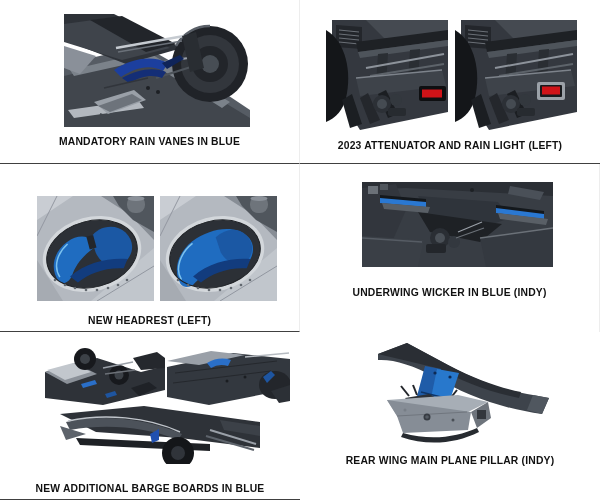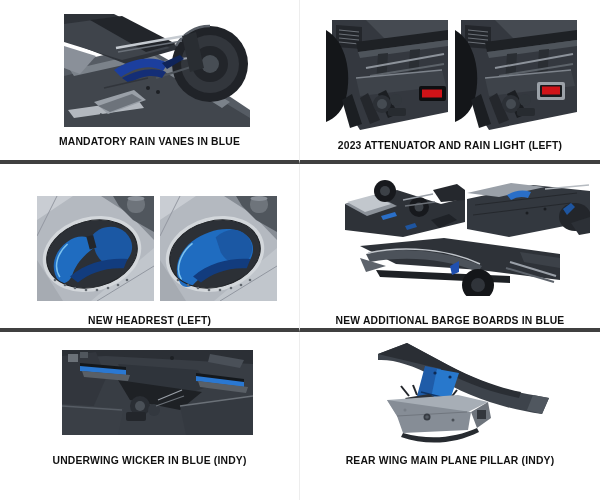--- a/index.html
+++ b/index.html
@@ -3,21 +3,21 @@
 <meta charset="utf-8">
 <style>
   html,body{margin:0;padding:0;background:#fff;}
   .canvas{
     position:relative;width:600px;height:500px;background:#fff;
     font-family:"Liberation Sans",sans-serif;overflow:hidden;
   }
   .grid{display:grid;grid-template-columns:300px 300px;grid-template-rows:164px 168px 168px;}
   .cell{position:relative;}
   .cell.br{border-right:1px solid #ededed;}
-  .cell.bb{border-bottom:4px solid #404040;}
+  .cell.bb{border-bottom:1px solid #404040;}
   .illus{position:absolute;}
   .caption{
     position:absolute;left:0;right:0;text-align:center;
     font-size:11px;font-weight:700;color:#111;letter-spacing:.2px;
     transform:scaleX(.94);white-space:nowrap;
   }
   svg{display:block;}
 </style>
 </head>
 <body>
@@ -195,20 +195,57 @@
               <circle cx="60" cy="94" r="1.3"></circle>
               <circle cx="71" cy="92" r="1.3"></circle>
           <circle cx="81" cy="89" r="1.3"></circle>
               <circle cx="90" cy="84" r="1.3"></circle>
         </g>
       </svg>
     </div>
     <div class="caption" style="top:150px;">NEW HEADREST (LEFT)</div>
   </section>
 
+  <section class="cell br">
+    <div class="illus" style="left:62px;top:18px;">
+      <svg width="191" height="85" viewBox="0 0 191 85">
+        <rect width="191" height="85" fill="#383d44"></rect>
+        <polygon points="0,0 191,0 191,14 120,10 44,6 0,8" fill="#2b2f35"></polygon>
+        <polygon points="0,6 34,2 44,28 30,60 0,54" fill="#32363d"></polygon>
+        <rect x="6" y="4" width="10" height="8" fill="#6b7178"></rect>
+        <rect x="18" y="2" width="8" height="6" fill="#50565d"></rect>
+        <path d="M56,14 L136,20 L148,36 L108,50 L66,34 Z" fill="#2f343b"></path>
+        <path d="M56,30 L140,42 L118,60 L68,50 Z" fill="#1e2125"></path>
+        <polygon points="0,54 62,58 56,85 0,85" fill="#3a3f46"></polygon>
+        <line x1="0" y1="56" x2="60" y2="60" stroke="#565c64" stroke-width="1.5"></line>
+        <polygon points="118,56 191,46 191,85 124,85" fill="#343940"></polygon>
+        <line x1="118" y1="56" x2="191" y2="46" stroke="#6b7178" stroke-width="1.5"></line>
+        <g>
+          <polygon points="18,15 64,19 64,25 18,21" fill="#2a78d2"></polygon>
+          <polygon points="18,13 64,17 64,20 18,16" fill="#14181c"></polygon>
+          <polygon points="20,21 68,25 66,31 22,27" fill="#595f66"></polygon>
+        </g>
+        <g>
+          <polygon points="134,25 182,31 182,37 134,31" fill="#2a78d2"></polygon>
+          <polygon points="134,23 182,29 182,32 134,26" fill="#14181c"></polygon>
+          <polygon points="136,31 186,37 184,43 138,37" fill="#595f66"></polygon>
+        </g>
+        <circle cx="78" cy="56" r="10" fill="#2a2e34"></circle>
+        <circle cx="78" cy="56" r="5" fill="#4a5057"></circle>
+        <circle cx="92" cy="60" r="6" fill="#33383f"></circle>
+        <rect x="64" y="62" width="20" height="9" rx="2" fill="#23262b"></rect>
+        <line x1="96" y1="50" x2="120" y2="40" stroke="#9aa0a8" stroke-width="1.2"></line>
+        <line x1="94" y1="56" x2="122" y2="46" stroke="#6b7178" stroke-width="1.2"></line>
+        <polygon points="148,4 182,10 178,18 146,12" fill="#4a5058"></polygon>
+        <circle cx="110" cy="8" r="2" fill="#1d2024"></circle>
+      </svg>
+    </div>
+    <div class="caption" style="top:122px;">UNDERWING WICKER IN BLUE (INDY)</div>
+  </section>
+
   <section class="cell bb">
     <div class="illus" style="left:45px;top:16px;">
       <svg width="120" height="57" viewBox="0 0 120 57">
         <polygon points="0,24 52,10 96,24 120,18 120,42 58,57 0,50" fill="#2e3238"></polygon>
         <polygon points="0,24 30,15 52,26 22,36" fill="#8b9199"></polygon>
         <polygon points="2,22 28,15 46,24 20,32" fill="#c2c7cd"></polygon>
         <circle cx="40" cy="11" r="11" fill="#17191d"></circle>
         <circle cx="40" cy="11" r="5" fill="#3c4147"></circle>
         <circle cx="74" cy="27" r="10" fill="#17191d"></circle>
         <circle cx="74" cy="27" r="4.5" fill="#3c4147"></circle>
@@ -246,57 +283,20 @@
         <circle cx="118" cy="47" r="7" fill="#30343a"></circle>
         <polygon points="90,28 99,23 99,34 92,37" fill="#2050b0"></polygon>
         <line x1="150" y1="24" x2="196" y2="38" stroke="#9aa0a8" stroke-width="2"></line>
         <line x1="146" y1="30" x2="194" y2="44" stroke="#5d636b" stroke-width="2"></line>
         <polygon points="160,14 200,20 200,30 164,24" fill="#3c4148"></polygon>
       </svg>
     </div>
     <div class="caption" style="top:150px;">NEW ADDITIONAL BARGE BOARDS IN BLUE</div>
   </section>
 
-  <section class="cell br">
-    <div class="illus" style="left:62px;top:18px;">
-      <svg width="191" height="85" viewBox="0 0 191 85">
-        <rect width="191" height="85" fill="#383d44"></rect>
-        <polygon points="0,0 191,0 191,14 120,10 44,6 0,8" fill="#2b2f35"></polygon>
-        <polygon points="0,6 34,2 44,28 30,60 0,54" fill="#32363d"></polygon>
-        <rect x="6" y="4" width="10" height="8" fill="#6b7178"></rect>
-        <rect x="18" y="2" width="8" height="6" fill="#50565d"></rect>
-        <path d="M56,14 L136,20 L148,36 L108,50 L66,34 Z" fill="#2f343b"></path>
-        <path d="M56,30 L140,42 L118,60 L68,50 Z" fill="#1e2125"></path>
-        <polygon points="0,54 62,58 56,85 0,85" fill="#3a3f46"></polygon>
-        <line x1="0" y1="56" x2="60" y2="60" stroke="#565c64" stroke-width="1.5"></line>
-        <polygon points="118,56 191,46 191,85 124,85" fill="#343940"></polygon>
-        <line x1="118" y1="56" x2="191" y2="46" stroke="#6b7178" stroke-width="1.5"></line>
-        <g>
-          <polygon points="18,15 64,19 64,25 18,21" fill="#2a78d2"></polygon>
-          <polygon points="18,13 64,17 64,20 18,16" fill="#14181c"></polygon>
-          <polygon points="20,21 68,25 66,31 22,27" fill="#595f66"></polygon>
-        </g>
-        <g>
-          <polygon points="134,25 182,31 182,37 134,31" fill="#2a78d2"></polygon>
-          <polygon points="134,23 182,29 182,32 134,26" fill="#14181c"></polygon>
-          <polygon points="136,31 186,37 184,43 138,37" fill="#595f66"></polygon>
-        </g>
-        <circle cx="78" cy="56" r="10" fill="#2a2e34"></circle>
-        <circle cx="78" cy="56" r="5" fill="#4a5057"></circle>
-        <circle cx="92" cy="60" r="6" fill="#33383f"></circle>
-        <rect x="64" y="62" width="20" height="9" rx="2" fill="#23262b"></rect>
-        <line x1="96" y1="50" x2="120" y2="40" stroke="#9aa0a8" stroke-width="1.2"></line>
-        <line x1="94" y1="56" x2="122" y2="46" stroke="#6b7178" stroke-width="1.2"></line>
-        <polygon points="148,4 182,10 178,18 146,12" fill="#4a5058"></polygon>
-        <circle cx="110" cy="8" r="2" fill="#1d2024"></circle>
-      </svg>
-    </div>
-    <div class="caption" style="top:122px;">UNDERWING WICKER IN BLUE (INDY)</div>
-  </section>
-
   <section class="cell">
     <div class="illus" style="left:53px;top:8px;">
       <svg width="197" height="103" viewBox="0 0 197 103">
         <path d="M25,14 L54,3 L95,25 C130,44 158,52 180,55 L196,58 L189,74 C150,69 112,55 82,37 C60,25 40,19 25,20 Z" fill="#3d434b"></path>
         <path d="M25,14 L54,3 L95,25 C124,40 148,48 168,52 L166,58 C136,52 108,41 84,28 Z" fill="#2a2e34"></path>
         <polygon points="180,55 196,58 189,74 174,70" fill="#50575f"></polygon>
         <g>
           <polygon points="72,26 88,29 80,60 64,56" fill="#1f5ca8"></polygon>
           <polygon points="84,29 106,33 96,63 78,58" fill="#2878cc"></polygon>
           <circle cx="82" cy="33" r="1.6" fill="#0d2a54"></circle>

